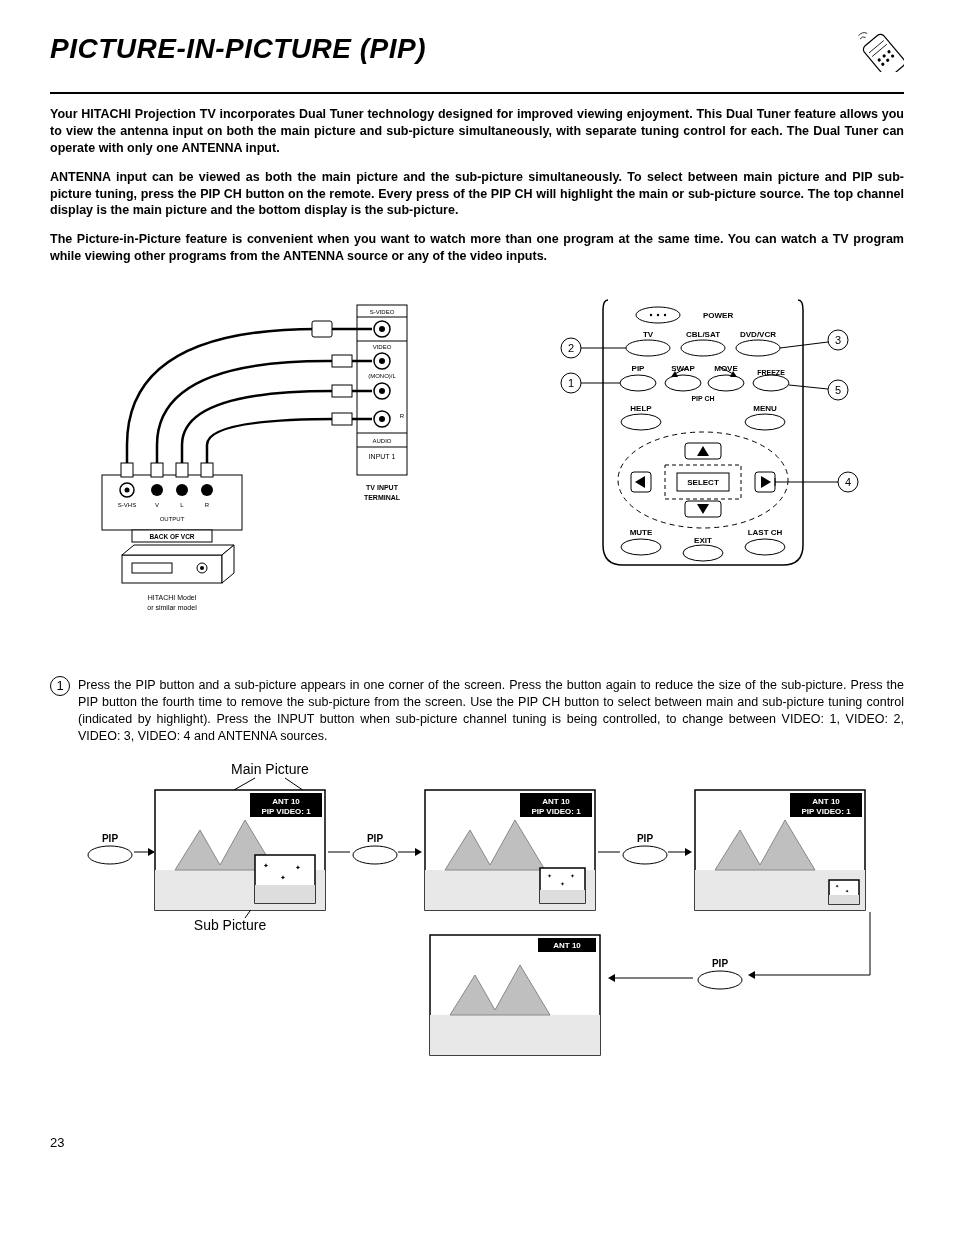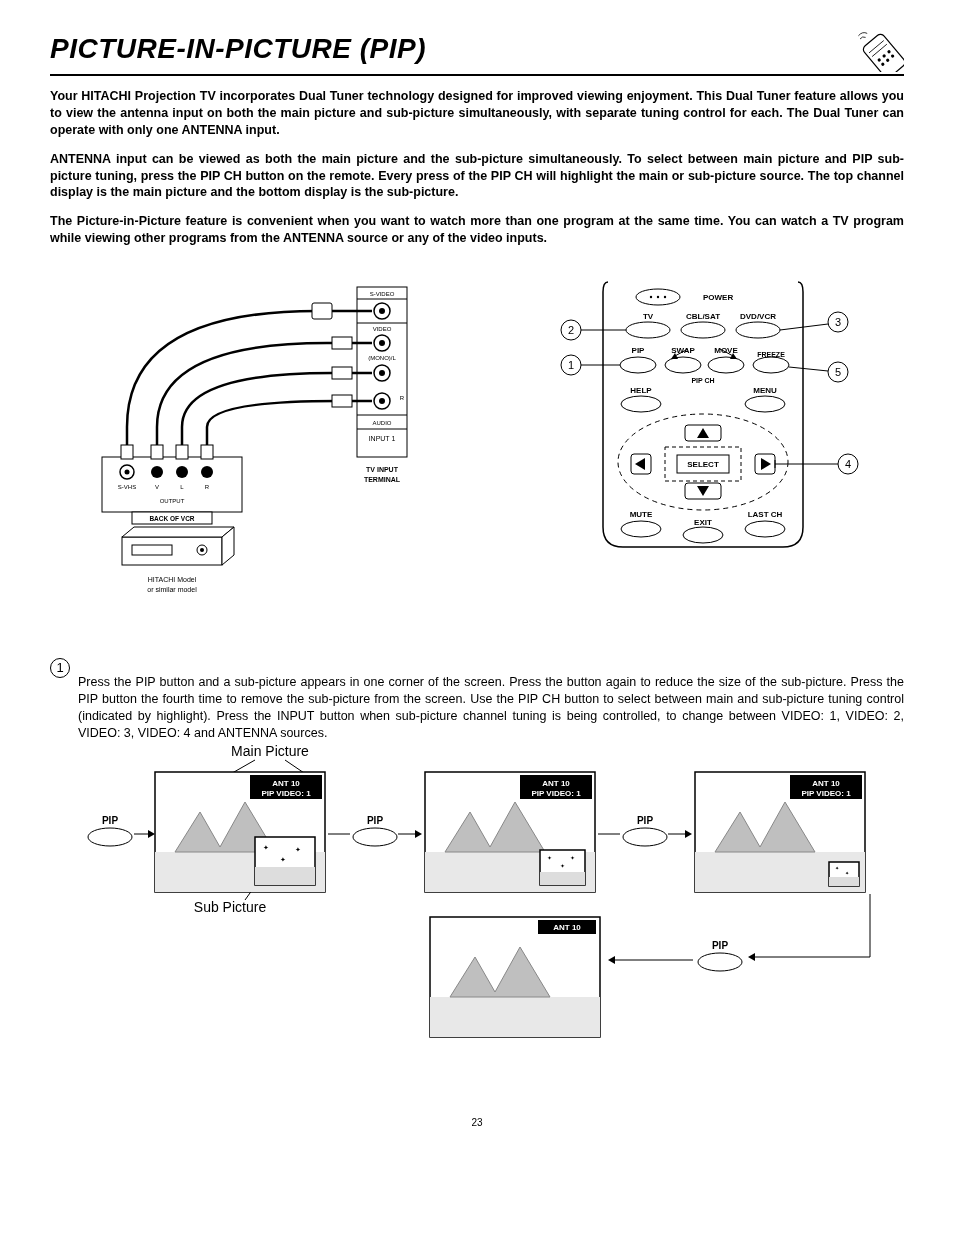--- a/index.html
+++ b/index.html
@@ -10,21 +10,21 @@
     padding: 30px 50px 30px 50px;
     width: 854px;
     font-size: 12.5px;
     line-height: 1.35;
   }
   .header-row {
     display: flex;
     align-items: flex-start;
     justify-content: space-between;
     border-bottom: 2px solid #000;
-    padding-bottom: 2px;
+    padding-bottom: 20px;
   }
   h1 {
     font-size: 28px;
     font-weight: bold;
     margin: 0;
     font-style: italic;
     letter-spacing: 0.5px;
   }
   .remote-icon {
     width: 48px;
@@ -69,28 +69,29 @@
     margin-top: 1px;
   }
   .numbered-body {
     flex: 1;
   }
   .numbered-body .title {
     font-weight: bold;
   }
   .numbered-body .desc {
     text-align: justify;
-    margin-top: 17px;
+    margin-top: 2px;
   }
   .pip-sequence {
+    margin-top: 15px;
   }
   .page-num {
-    text-align: center;
+    text-align: left;
     margin-top: 50px;
-    font-size: 10px;
+    font-size: 13px;
   }
   .svg-label {
     font-family: Arial, sans-serif;
   }
 </style>
 </head>
 <body>
 
 <div class="header-row">
   <h1>PICTURE-IN-PICTURE (PIP)</h1>

